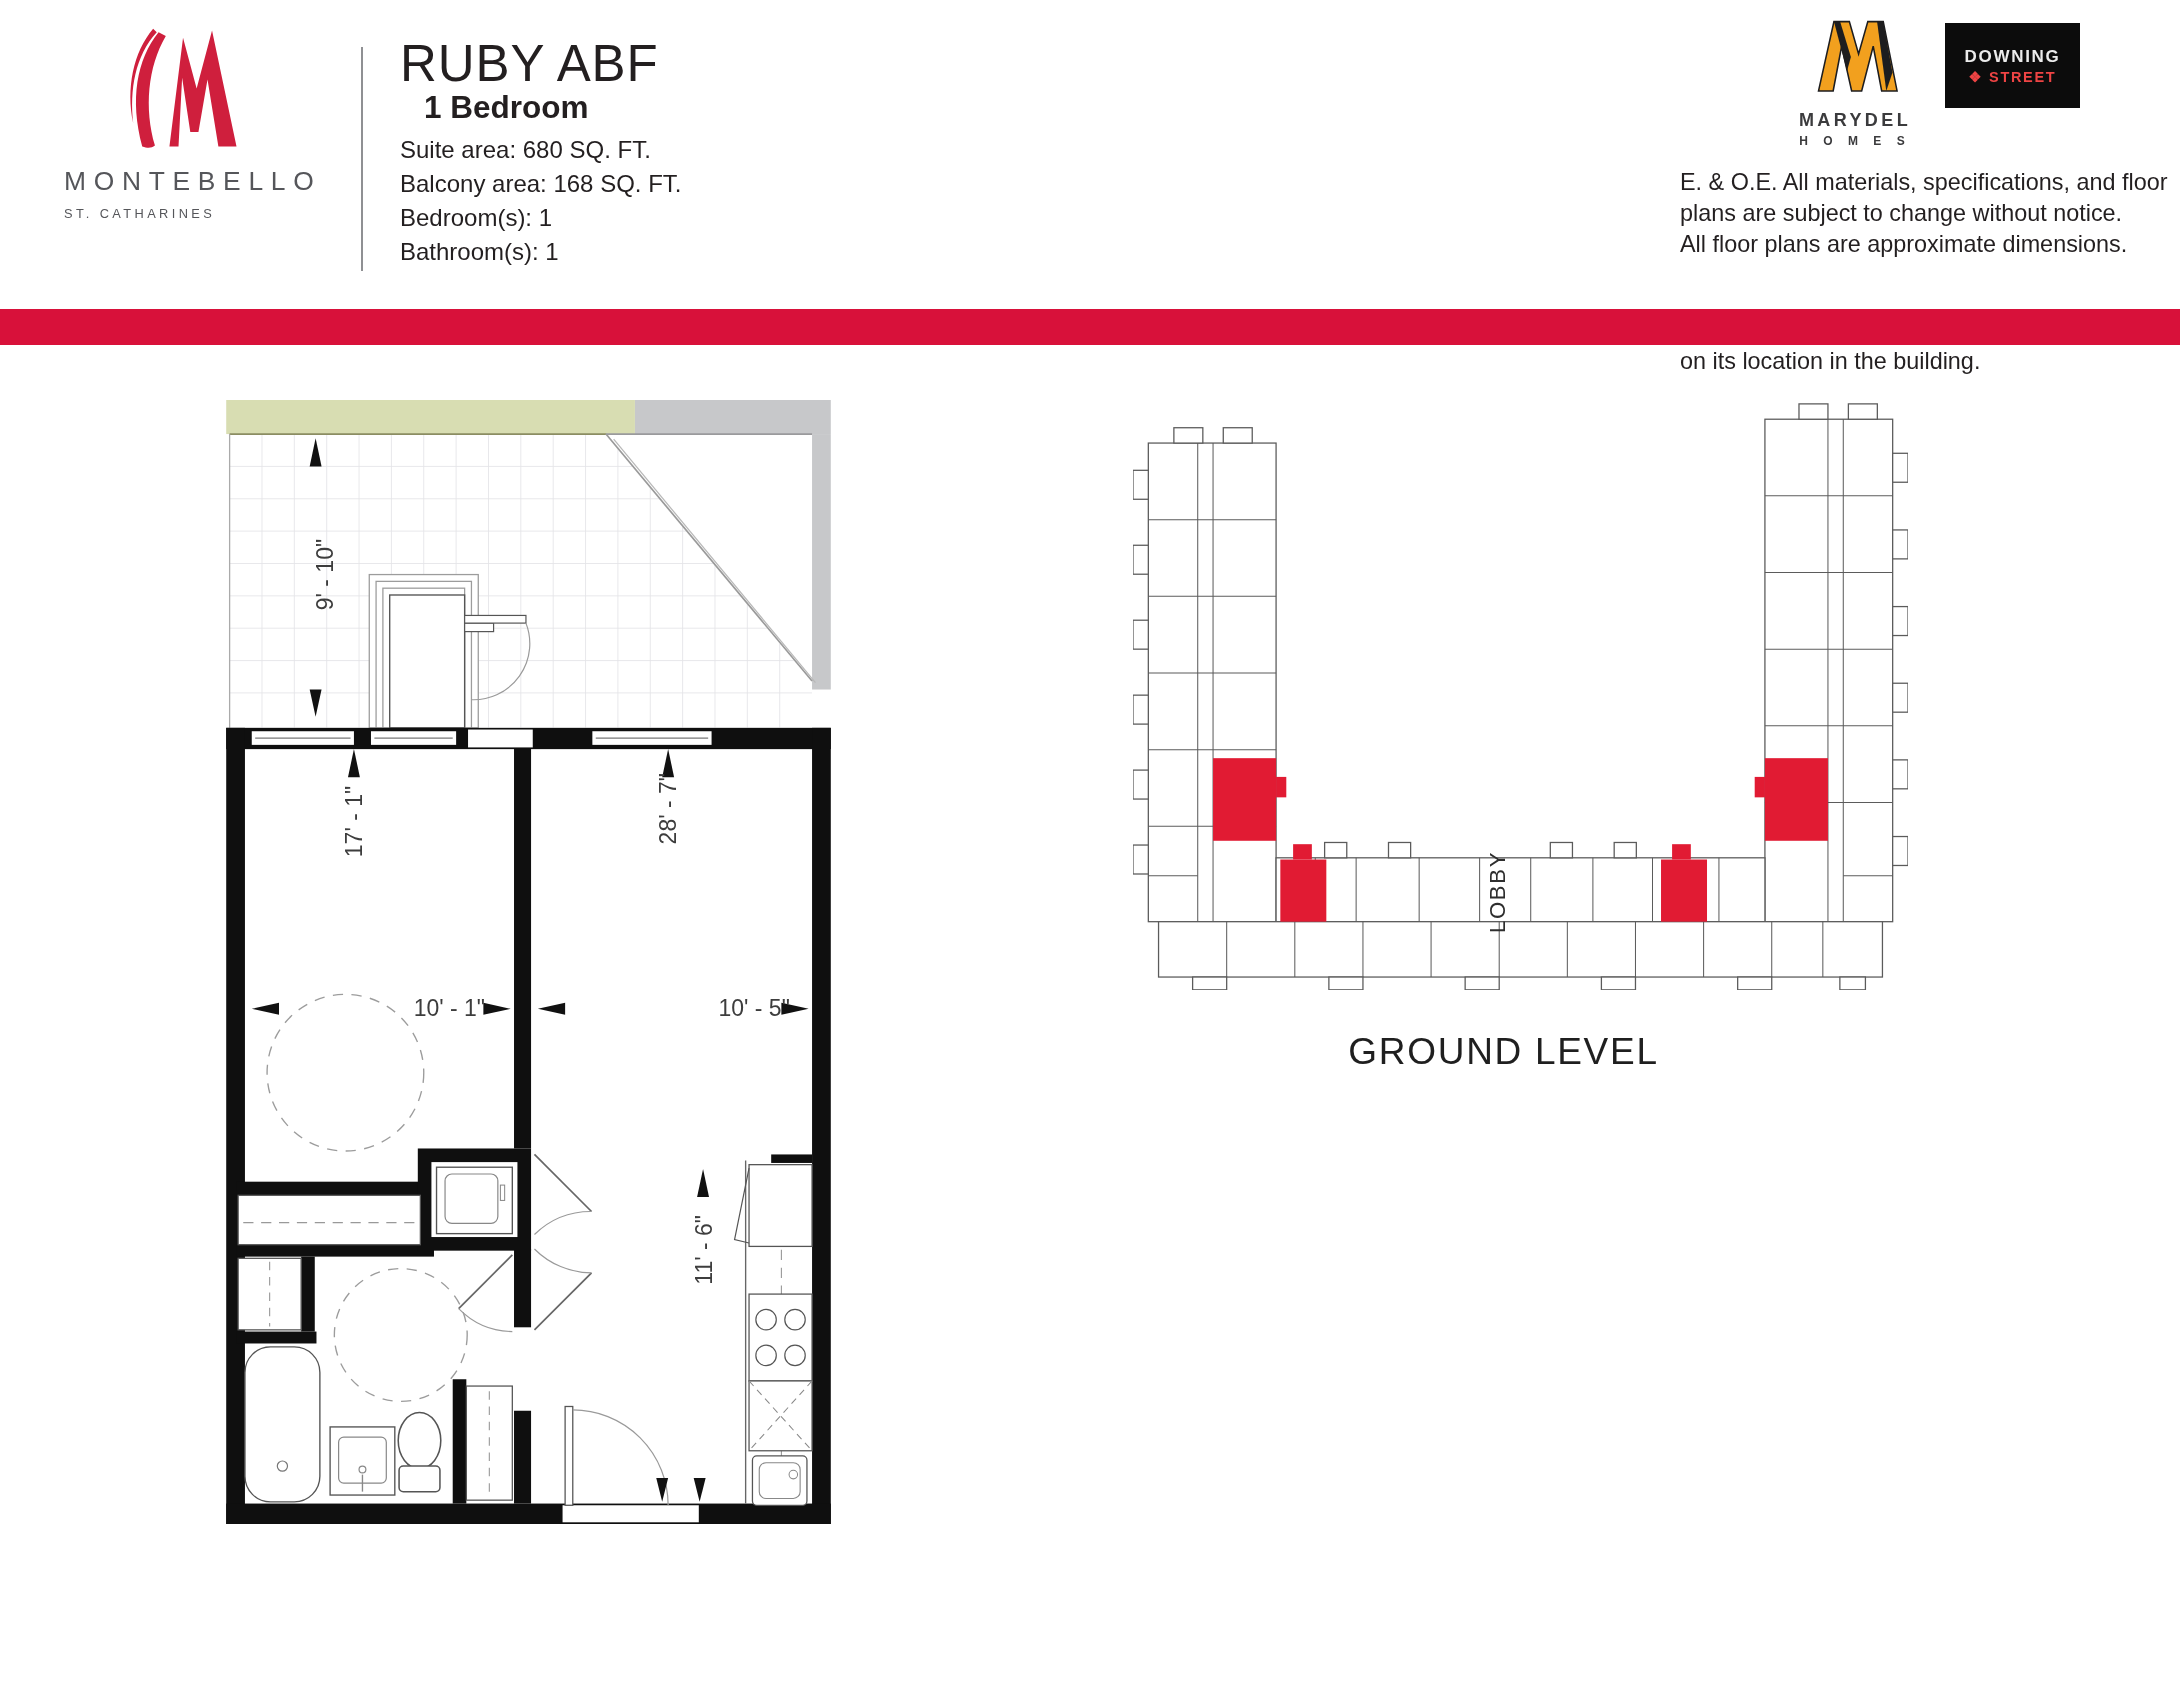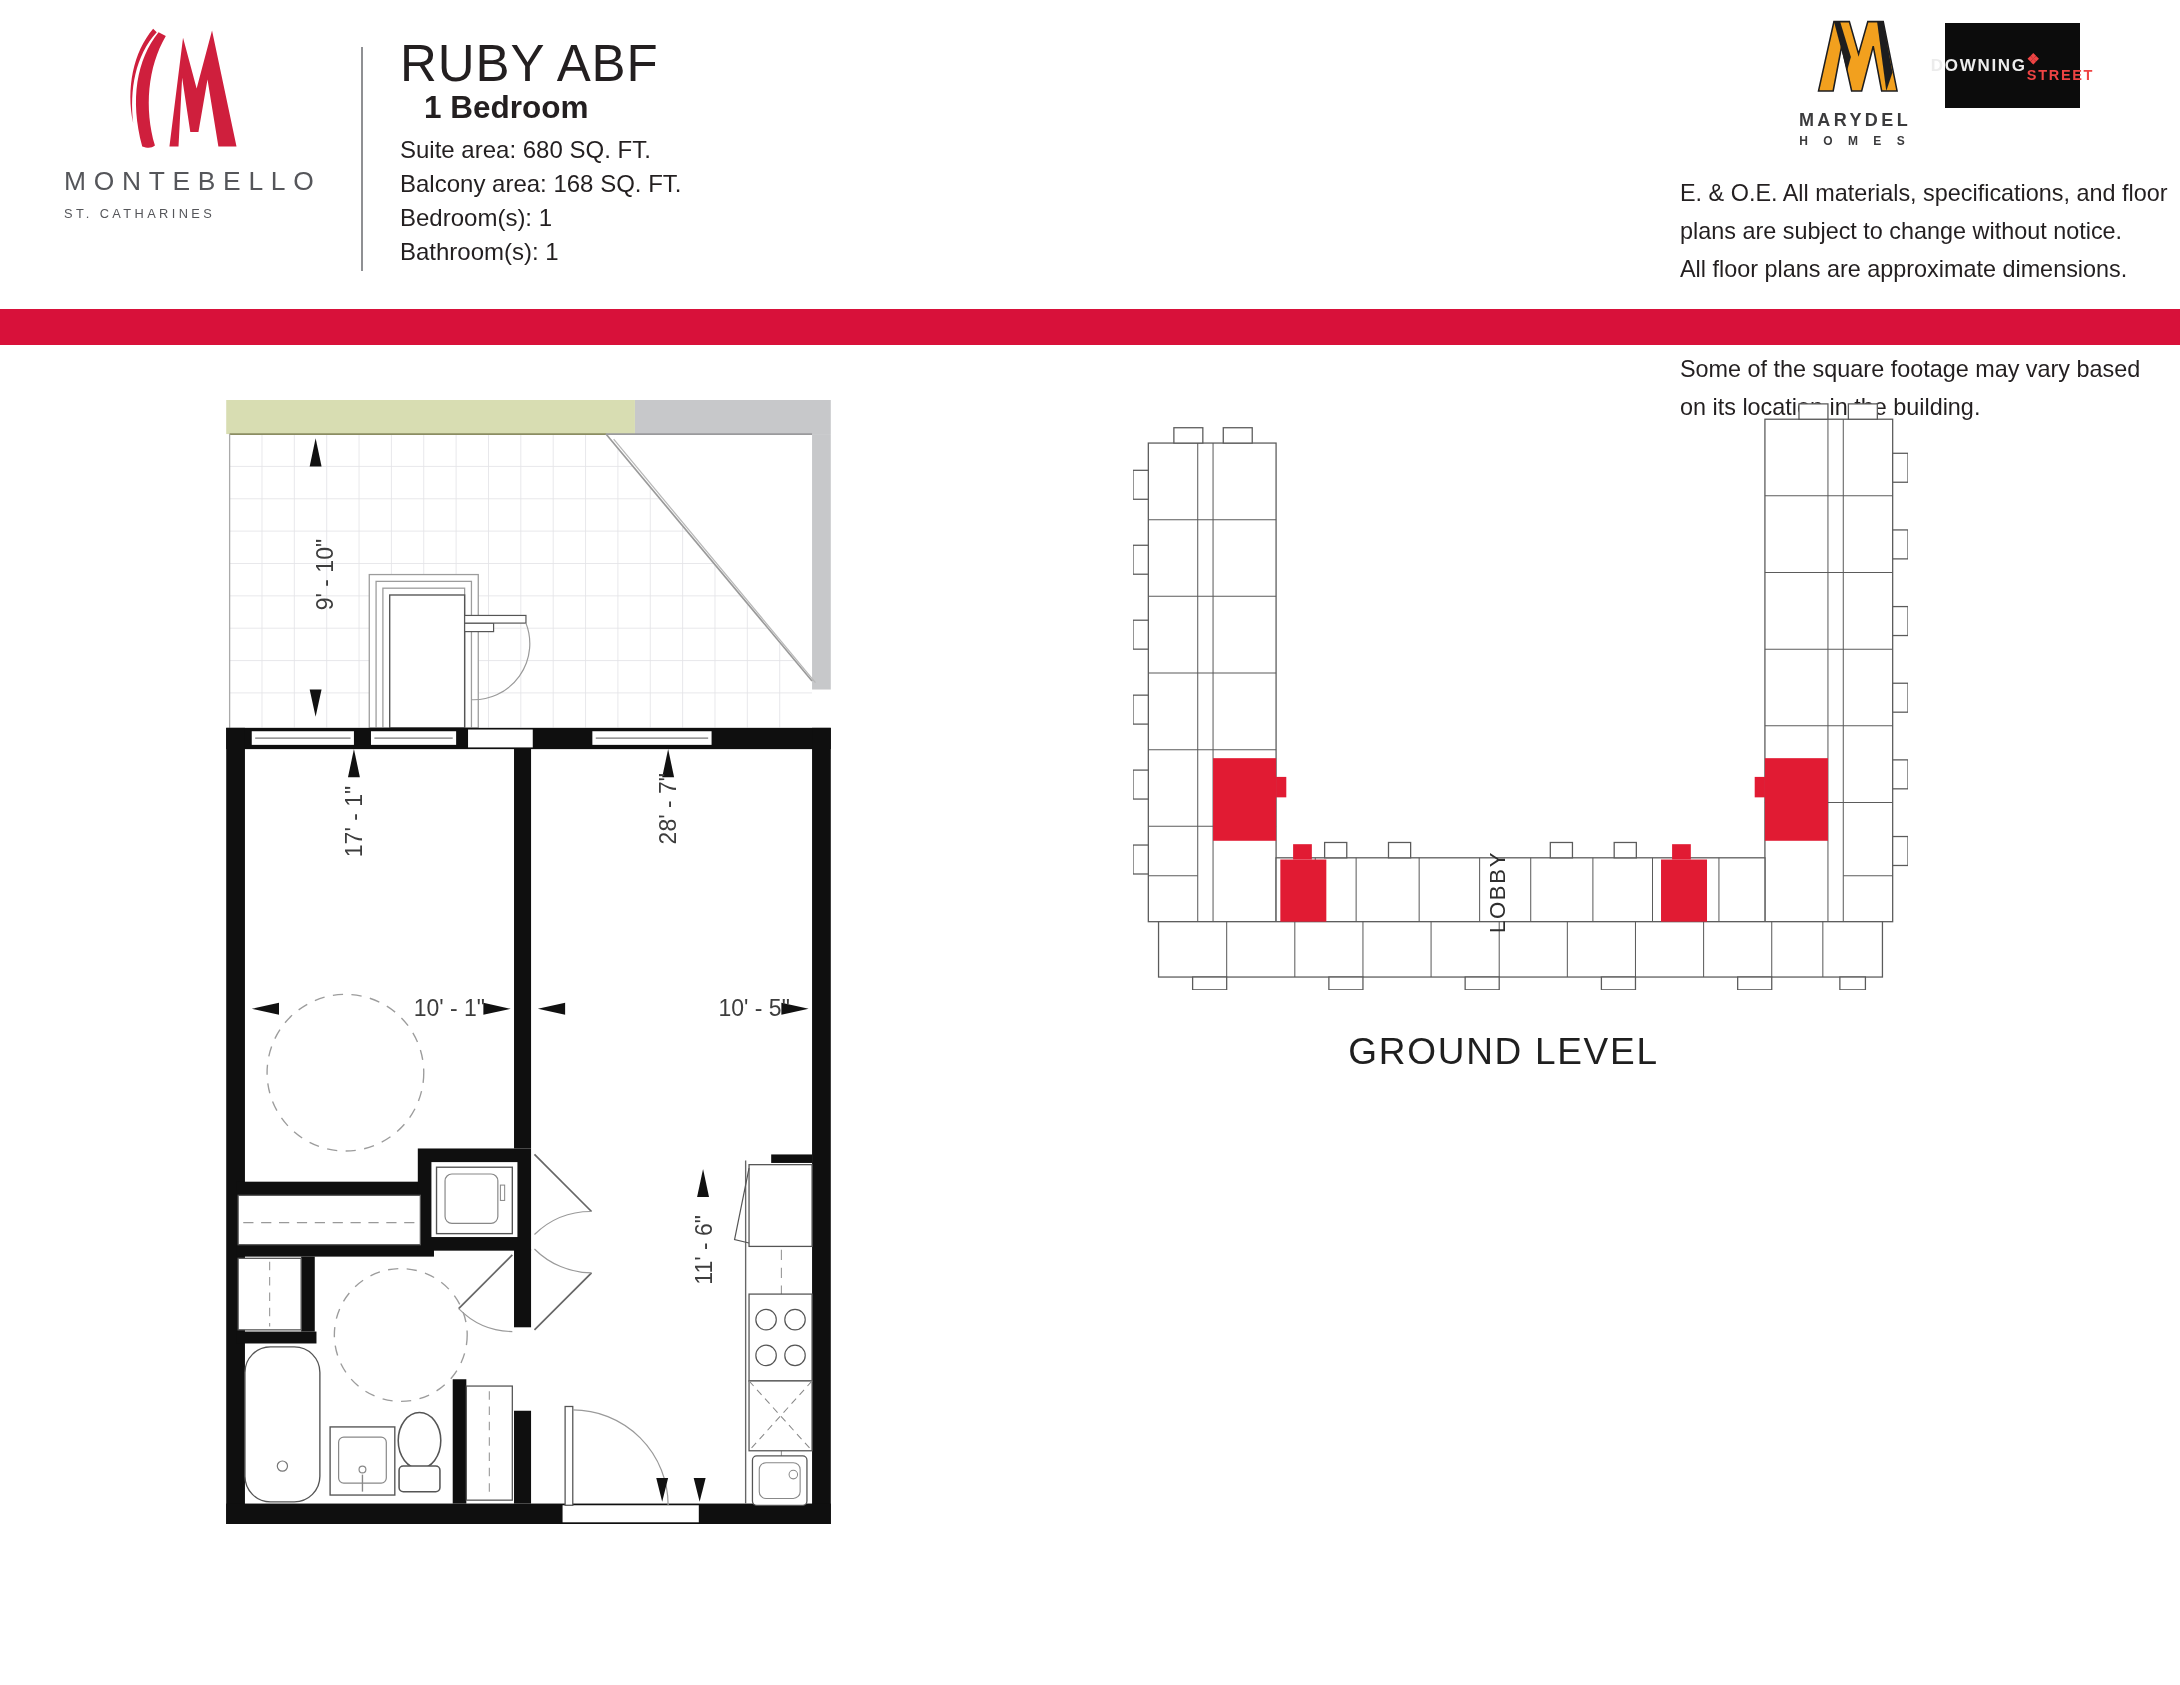--- a/index.html
+++ b/index.html
@@ -16,26 +16,26 @@
 
   .plan-title{position:absolute;left:400px;top:34px;font-size:51px;letter-spacing:0.9px;color:#231f20;}
   .plan-type{position:absolute;left:424px;top:89px;font-size:31.5px;font-weight:bold;color:#231f20;}
   .plan-details{position:absolute;left:400px;top:133px;font-size:24px;line-height:34px;color:#231f20;}
 
   .marydel{position:absolute;left:1787px;top:17px;width:136px;text-align:center;}
   .marydel-name{font-size:18px;font-weight:bold;letter-spacing:3.4px;color:#3b3b3d;margin-top:13px;}
   .marydel-homes{font-size:12px;font-weight:bold;letter-spacing:6px;color:#3b3b3d;margin-top:2.6px;}
 
   .downing{position:absolute;left:1945px;top:23px;width:135px;height:85px;background:#0c0c0c;
-           display:flex;flex-direction:row;align-items:center;justify-content:center;}
+           display:flex;flex-direction:column;align-items:center;justify-content:center;}
   .downing-l1{font-size:17px;font-weight:bold;letter-spacing:1.7px;color:#ececec;}
   .downing-l2{font-size:14.5px;font-weight:bold;letter-spacing:1.7px;color:#ef4444;margin-top:2px;}
 
   .disclaimer{position:absolute;left:1680px;top:136px;width:492px;font-size:23.4px;
-              line-height:38px;color:#231f20;white-space:pre-line;}
+              line-height:31px;color:#231f20;white-space:pre-line;}
   .disclaimer p{margin:0 0 24px 0;white-space:pre-line;}
 
   .red-bar{position:absolute;left:0;top:309px;width:2181px;height:36px;background:#d8113a;}
 
   
   .floorplan{position:absolute;left:226px;top:400px;}
   .keyplan{position:absolute;left:1133px;top:402px;}
   .ground-level{position:absolute;left:1116px;top:1031px;width:775px;text-align:center;
                 font-size:37px;letter-spacing:1.7px;color:#1f1f1f;}
 </style>

